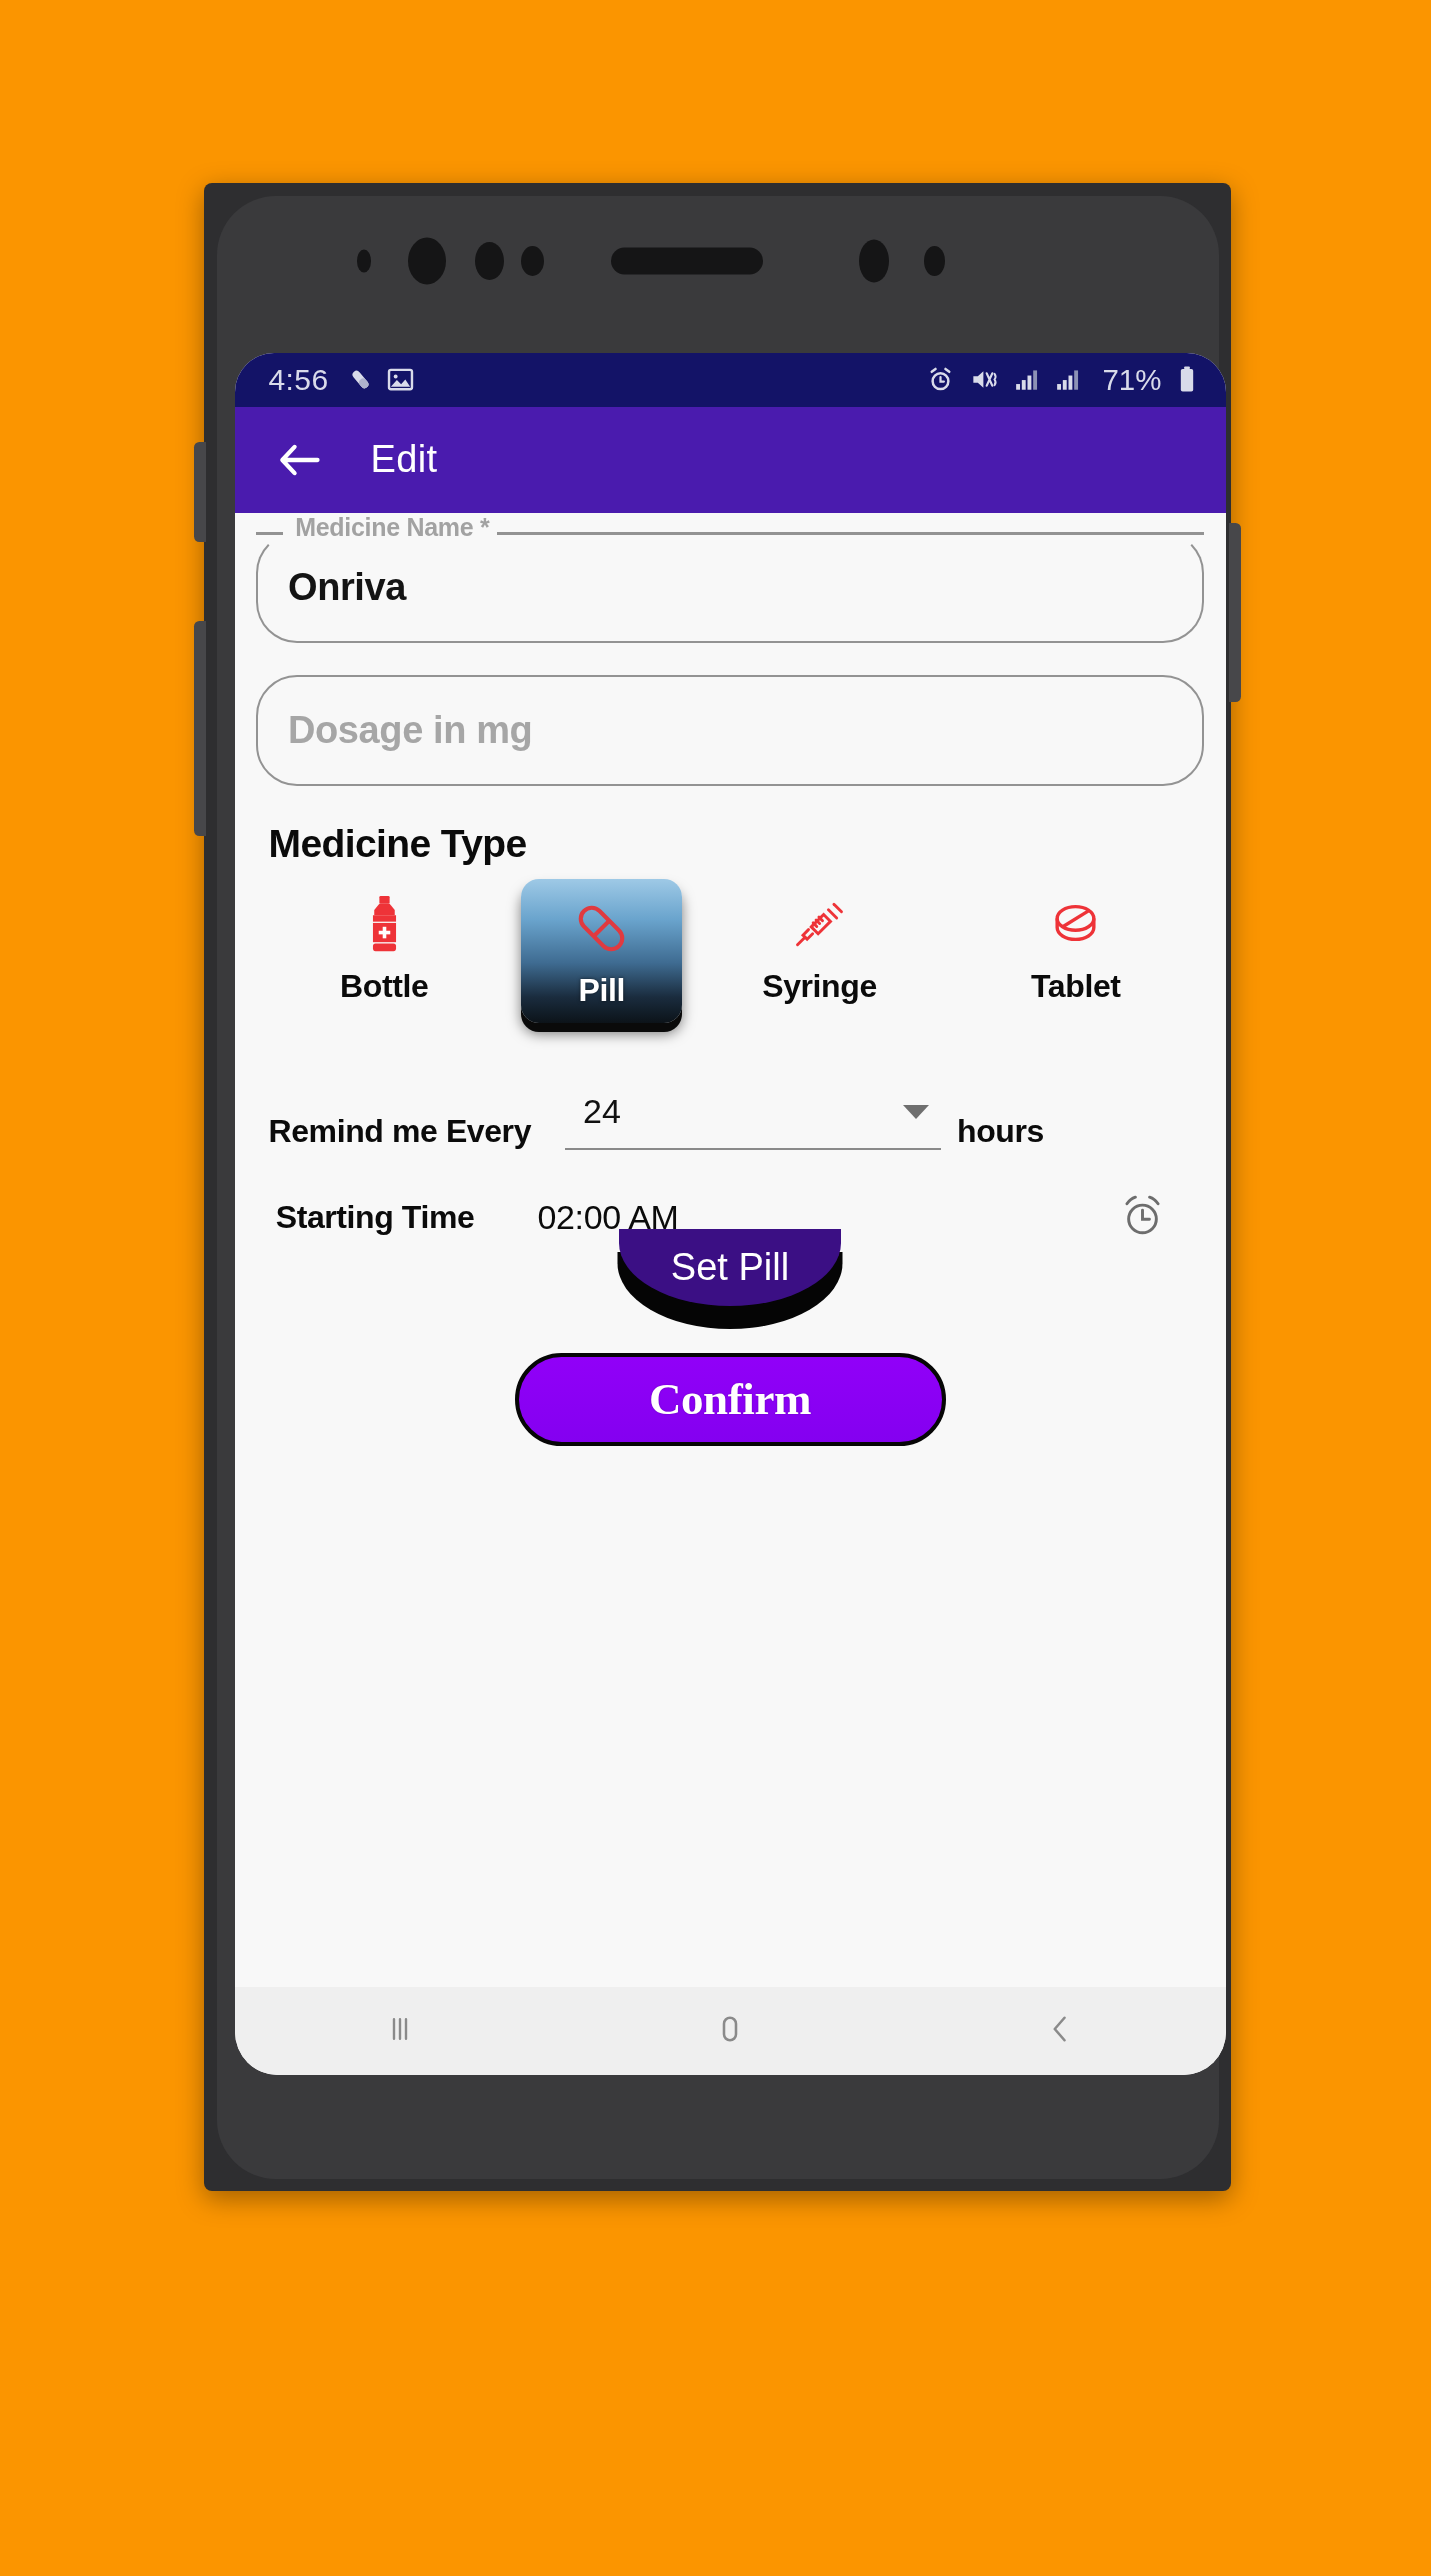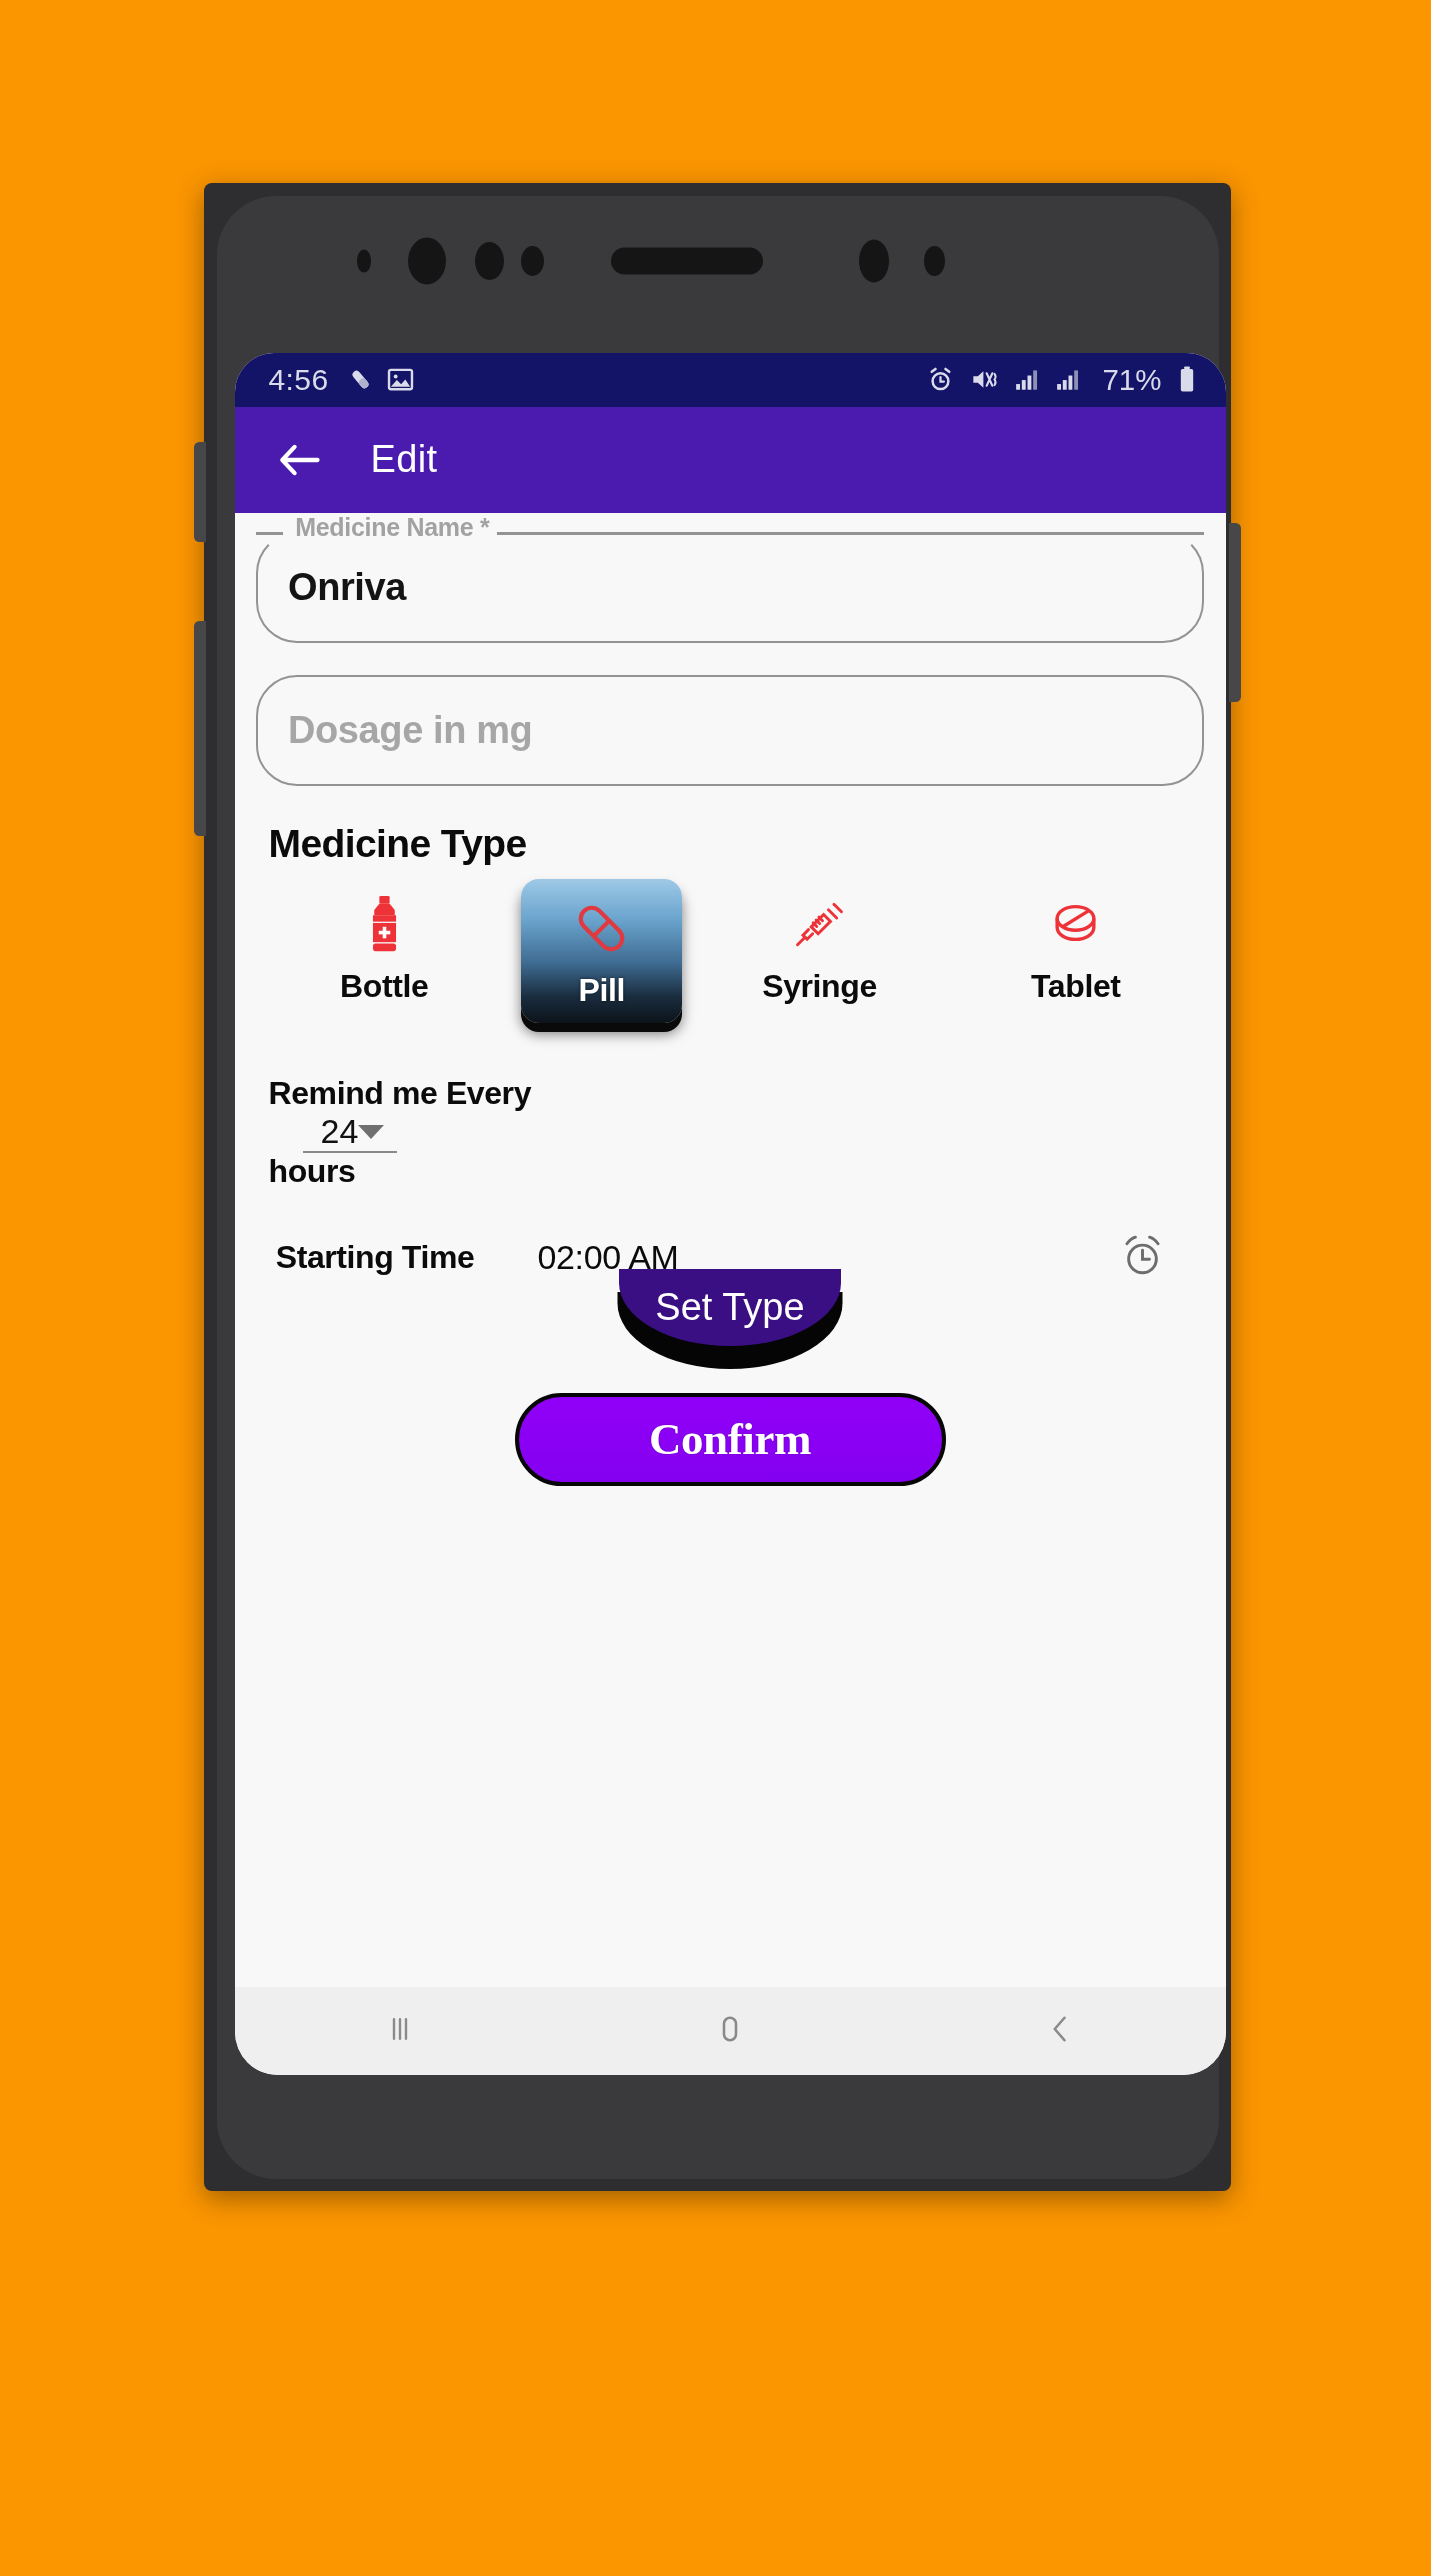--- a/index.html
+++ b/index.html
@@ -292,24 +292,23 @@
     margin: 0 9px;
   }
   .type-item.selected .t-label {
     color: #ffffff;
     text-shadow: 0 0 3.6px rgba(0,0,0,0.6);
   }
 
   
   .remind-row {
     display: flex;
-    align-items: flex-start;
+    align-items: flex-end;
     margin-top: 52px;
     padding-left: 12.5px;
-    flex-direction: column;
   }
   .remind-label {
     font-size: 32px;
     font-weight: bold;
     color: #0b0b0b;
     letter-spacing: -0.4px;
   }
   .dropdown {
     flex: 1;
     margin-left: 34px;
@@ -635,21 +634,21 @@
               <circle cx="13" cy="15" r="8" fill="none" stroke="#6d6d6d" stroke-width="1.7"></circle>
               <path d="M13 10v5.2h4" fill="none" stroke="#6d6d6d" stroke-width="1.7" stroke-linecap="round"></path>
               <path d="M4 6.2C5.3 4.3 7 3 8.9 2.4M22 6.2c-1.3-1.9-3-3.2-4.9-3.8" fill="none" stroke="#6d6d6d" stroke-width="1.7" stroke-linecap="round"></path>
             </svg>
           </span>
         </div>
 
         <div class="set-time-wrap">
           <div class="set-time-shadow"></div>
           <div class="set-time-btn">
-            <span>Set Type</span>
+            <span>Set Pill</span>
           </div>
         </div>
 
         <div class="confirm-wrap">
           <div class="confirm-btn">
             <span>Confirm</span>
           </div>
         </div>
 
       </div>

